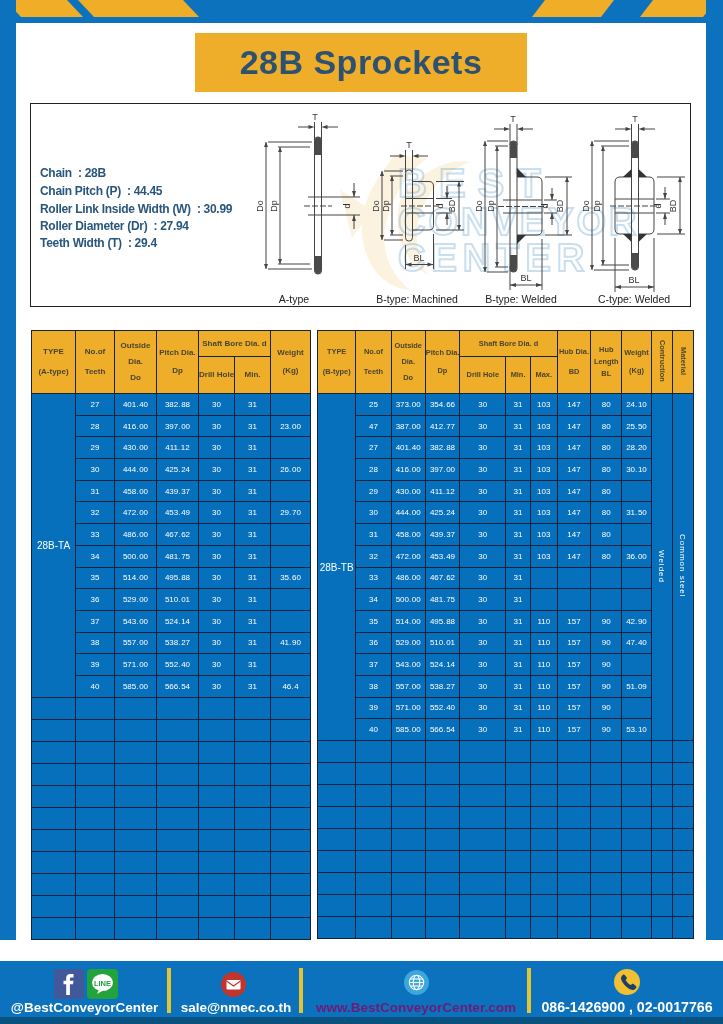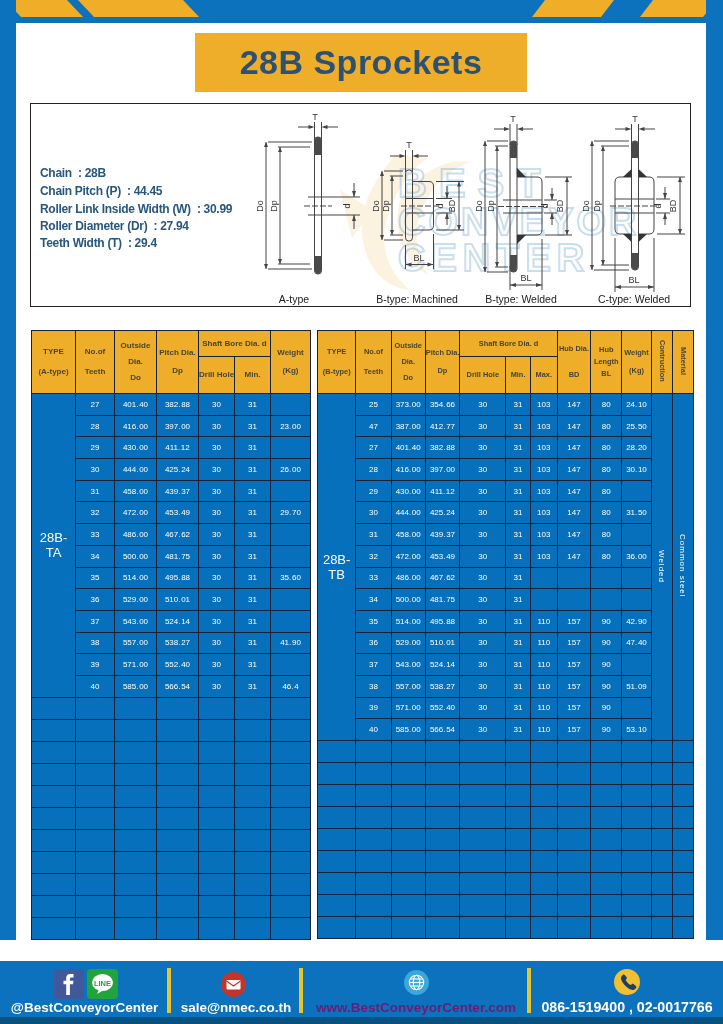--- a/index.html
+++ b/index.html
@@ -7,21 +7,21 @@
 .page { position:relative; width:723px; height:1024px; background:#ffffff; overflow:hidden; }
 .abs { position:absolute; }
 
 table.spk { border-collapse:collapse; table-layout:fixed; }
 table.spk td, table.spk th { border:1.5px solid #15233a; padding:0; text-align:center; vertical-align:middle; overflow:hidden; }
 table.spk th { background:#efae29; color:#4a4530; font-weight:bold; font-size:8px; line-height:10px; white-space:nowrap; }
 table.spk.rt th { font-size:7.4px; }
 table.spk td { color:#ffffff; font-size:8px; background:#0670bd; }
 table.spk tr.d td { height:21.7px; }
 table.spk tr.e td { height:22.0px; }
-table.spk td.type { font-size:13px; }
+table.spk td.type { font-size:10px; }
 table.spk td.vert span { writing-mode:vertical-rl; font-size:8px; letter-spacing:1px; }
 table.spk th.vh span { writing-mode:vertical-rl; letter-spacing:0px; }
 </style>
 </head>
 <body>
 <div class="page">
 
 <svg class="abs" style="left:0;top:0" width="723" height="23" viewBox="0 0 723 23">
   <rect x="0" y="0" width="723" height="23" fill="#0c72bd"></rect>
 
@@ -510,21 +510,21 @@
         <col style="width:21px">
         <col style="width:21px">
       </colgroup>
 <tbody>
         <tr style="height:25px">
   <th rowspan="2" style="line-height:20px">TYPE<br>(B-type)</th>
   <th rowspan="2" style="line-height:20px">No.of<br>Teeth</th>
   <th rowspan="2" style="line-height:16px">Outside<br>Dia.<br>Do</th>
   <th rowspan="2" style="line-height:18px">Pitch Dia.<br>Dp</th>
   <th colspan="3" style="height:26px">Shaft Bore Dia. d</th>
-  <th rowspan="2" style="line-height:26px">Hub Dia.<br>BD</th>
+  <th rowspan="2" style="line-height:20px">Hub Dia.<br>BD</th>
   <th rowspan="2" style="line-height:12px">Hub<br>Length<br>BL</th>
   <th rowspan="2" style="line-height:18px">Weight<br>(Kg)</th>
   <th rowspan="2" class="vh"><span>Contruction</span></th>
   <th rowspan="2" class="vh"><span>Material</span></th>
 </tr>
 <tr>
           <th style="height:37px;white-space:nowrap">Drill&nbsp;Hole</th>
   <th>Min.</th>
   <th>Max.</th>
 </tr>
@@ -879,15 +879,15 @@
   <circle cx="13" cy="13" r="13" fill="#f0c032"></circle>
   <path d="M 8.1 6.8 c -0.9 0.9 -1.4 2.2 -0.9 3.6 c 0.8 2.3 2.2 4.4 4.1 6.3 c 1.9 1.9 4 3.3 6.3 4.1 c 1.4 0.5 2.7 0 3.6 -0.9 l 0.9 -1 c 0.5 -0.6 0.4 -1.5 -0.2 -2 l -2.4 -1.8 c -0.5 -0.4 -1.2 -0.4 -1.7 0.1 l -1 0.9 c -1.1 -0.6 -2.1 -1.3 -3 -2.2 c -0.9 -0.9 -1.6 -1.9 -2.2 -3 l 0.9 -1 c 0.5 -0.5 0.5 -1.2 0.1 -1.7 L 10.8 6 c -0.5 -0.6 -1.4 -0.7 -2 -0.2 z" fill="#1b3f66"></path>
 </svg>
 
 <div class="abs" style="left:0px;top:1000px;width:169px;text-align:center;color:#fff;font-weight:bold;font-size:13.5px;">@BestConveyorCenter</div>
 
 <div class="abs" style="left:171px;top:1000px;width:130px;text-align:center;color:#fff;font-weight:bold;font-size:13.5px;">sale@nmec.co.th</div>
 
 <div class="abs" style="left:303px;top:1000px;width:226px;text-align:center;color:#701a75;font-weight:bold;font-size:13.5px;">www.BestConveyorCenter.com</div>
 
-<div class="abs" style="left:531px;top:999px;width:192px;text-align:center;color:#fff;font-weight:bold;font-size:14.2px;">086-1519400 , 02-0017766</div>
+<div class="abs" style="left:531px;top:999px;width:192px;text-align:center;color:#fff;font-weight:bold;font-size:14.2px;">086-1426900 , 02-0017766</div>
 
 </div>
 
 </body></html>

